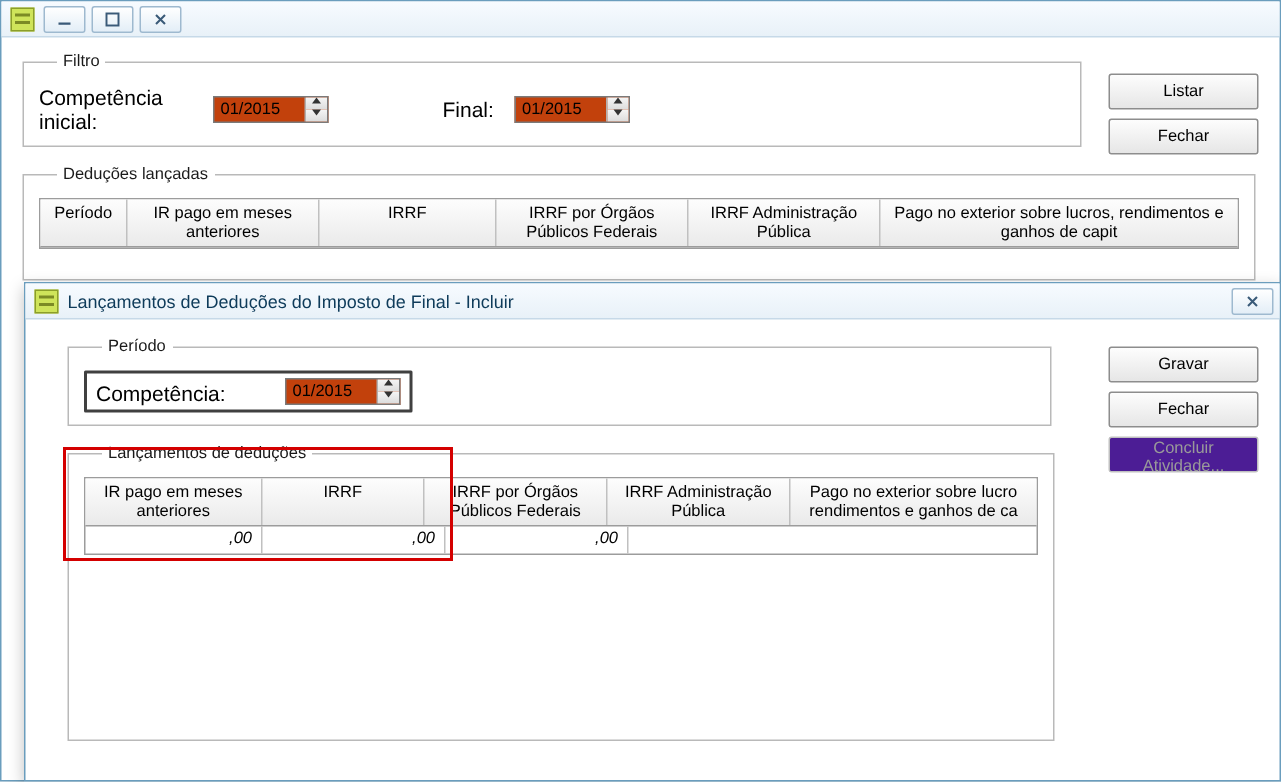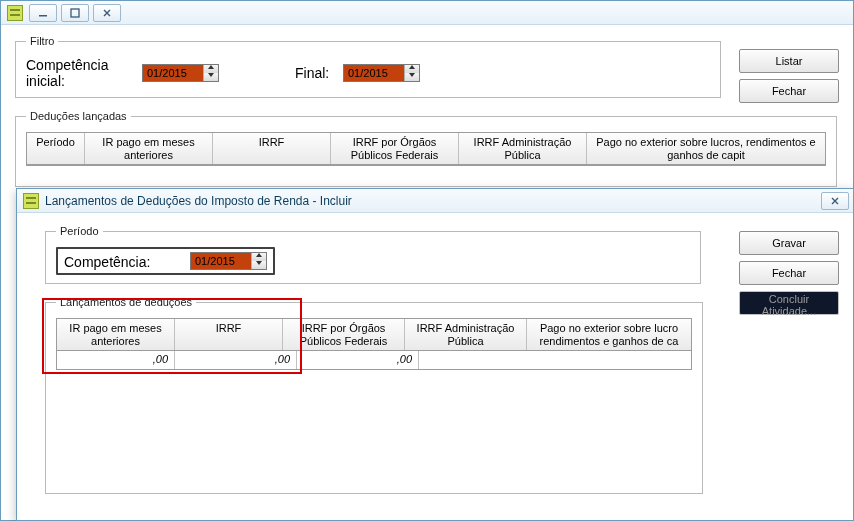--- a/index.html
+++ b/index.html
@@ -65,20 +65,21 @@
     border: 1px solid #b9b9b9;
     padding: 10px 10px 8px 10px;
     margin: 0 0 12px 0;
     box-sizing: border-box;
     position: relative;
   }
   fieldset.group > legend {
     font-size: 11px;
     padding: 0 4px;
     color: #1a1a1a;
+    margin-left: 12px;
   }
   .row { display: flex; align-items: center; gap: 8px; }
   label.fld { font-size: 14px; }
   .spinner {
     display: inline-flex;
     border: 1px solid #7a7a7a;
     background: #c2410c;
     height: 18px;
     box-sizing: border-box;
   }
@@ -124,21 +125,21 @@
     height: 24px;
     border: 1px solid #8d8d8d;
     background: linear-gradient(#fdfdfd,#e6e6e6);
     font-size: 11px;
     cursor: pointer;
     border-radius: 2px;
   }
   button.action:disabled {
     color: #9a9a9a;
     border-color: #c0c0c0;
-    background: #0f172a;
+    background: #4c1d95;
     cursor: default;
   }
   
   .grid {
     border: 1px solid #9c9c9c;
     background: #fff;
     width: 100%;
     box-sizing: border-box;
   }
   .grid-head {
@@ -243,21 +244,21 @@
           <div class="gh-cell" style="flex:1;">Pago no exterior sobre lucros, rendimentos e ganhos de capit</div>
         </div>
       </div>
     </fieldset>
   </div>
 </div>
 
 <div class="window" style="left:16px; top:188px; width:838px; height:333px;">
   <div class="titlebar">
     <span class="tb-icon"></span>
-    <span class="tb-title">Lançamentos de Deduções do Imposto de Renda - Incluir</span>
+    <span class="tb-title">Lançamentos de Deduções do Imposto de Final - Incluir</span>
     <div class="win-controls">
       <div class="win-btn">
         <svg viewBox="0 0 10 10">
             <path d="M2 2 L8 8 M8 2 L2 8" stroke="#3a5a78" stroke-width="1.4"></path>
           </svg>
       </div>
     </div>
   </div>
 
   <div class="client" style="height:308px; padding:12px 14px 0 28px;">

